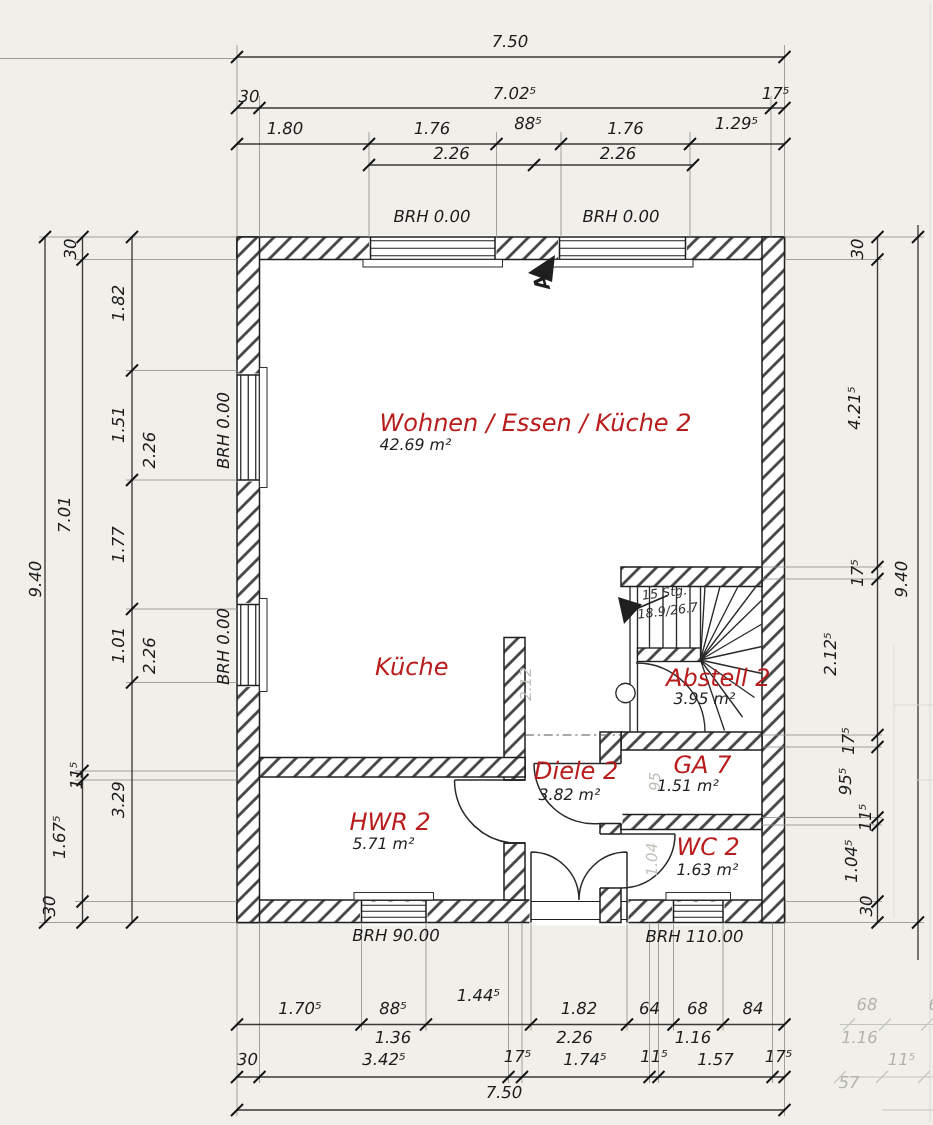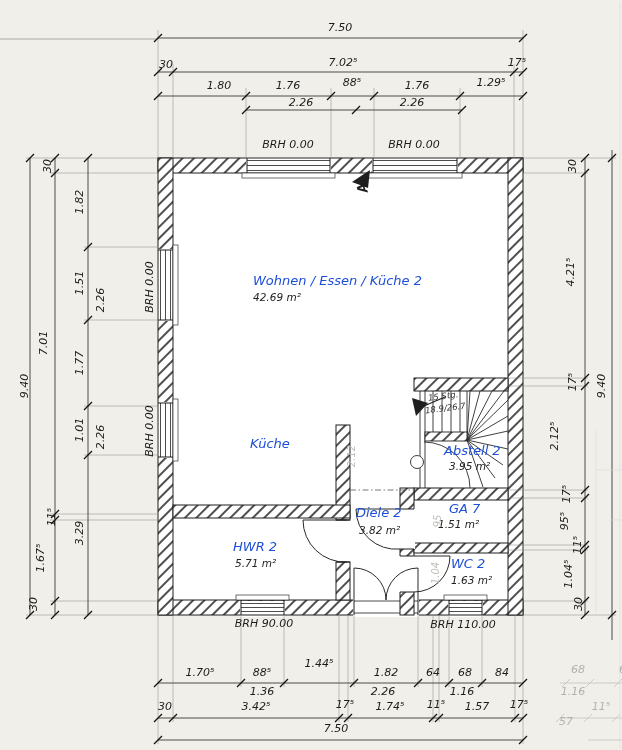--- a/index.html
+++ b/index.html
@@ -1,21 +1,21 @@
 <!DOCTYPE html>
 <html><head>
 <meta charset="utf-8">
 <style>
   html,body{margin:0;padding:0;background:#e8e6e0}
   #sheet{position:relative;width:622px;height:750px;background:#f1efe9;overflow:hidden;font-family:"DejaVu Sans",sans-serif}
   #linework{position:absolute;left:0;top:0}
   .lb{position:absolute;font-size:11px;color:#1c1c1c;white-space:nowrap;line-height:1;transform:translateX(-50%)}
   .v{transform:translate(-50%,-50%) rotate(-90deg)}
   .la{transform:none}
-  .room{font-size:13px;color:#1d4ed8}
+  .room{font-size:16px;color:#b91c1c}
   .ar{font-size:10.5px;color:#222}
   .tn{font-size:8.5px;transform:rotate(-7deg);color:#333}
   .gh{color:#b3b3ad}
   .gi{color:#c0c0ba;font-size:10px}
   .ttl{font-weight:bold;font-size:21px;color:#98988f;letter-spacing:1.5px;text-shadow:1.3px 1px 0 #cac9c1}
   .sa{font-weight:bold;font-size:13px;transform:translate(-50%,-50%) rotate(-105deg)}
 </style>
 </head>
 <body>
 
@@ -141,21 +141,21 @@
     <path d="M560,683H622 M560,718H622 M588,740H622"></path>
     <path d="M562,687L570,679 M586,687L594,679 M614,687L622,679 M556,722L564,714 M584,722L592,714 M612,722L620,714"></path>
     <path stroke="#d9d9d3" stroke-width="0.6" d="M620,2V748 M596,430V612 M596,470H622 M610,520H622"></path>
   </g>
 </svg>
 
 <i class="lb" style="left:340px;top:22px">7.50</i>
 <i class="lb" style="left:166px;top:59px">30</i>
 <i class="lb" style="left:343px;top:57px">7.02⁵</i>
 <i class="lb" style="left:517px;top:57px">17⁵</i>
-<i class="lb" style="left:219px;top:80px">1.80</i>
+<i class="lb" style="left:190px;top:80px">1.80</i>
 <i class="lb" style="left:288px;top:80px">1.76</i>
 <i class="lb" style="left:352px;top:77px">88⁵</i>
 <i class="lb" style="left:417px;top:80px">1.76</i>
 <i class="lb" style="left:491px;top:77px">1.29⁵</i>
 <i class="lb" style="left:301px;top:97px">2.26</i>
 <i class="lb" style="left:412px;top:97px">2.26</i>
 
 <i class="lb" style="left:200px;top:667px">1.70⁵</i>
 <i class="lb" style="left:262px;top:667px">88⁵</i>
 <i class="lb" style="left:319px;top:658px">1.44⁵</i>

